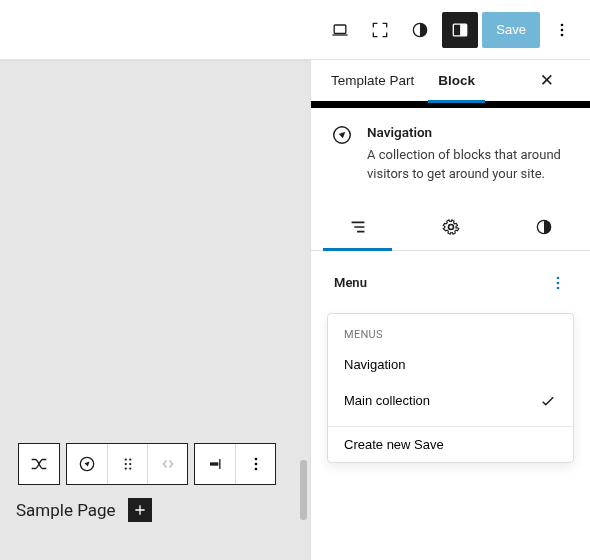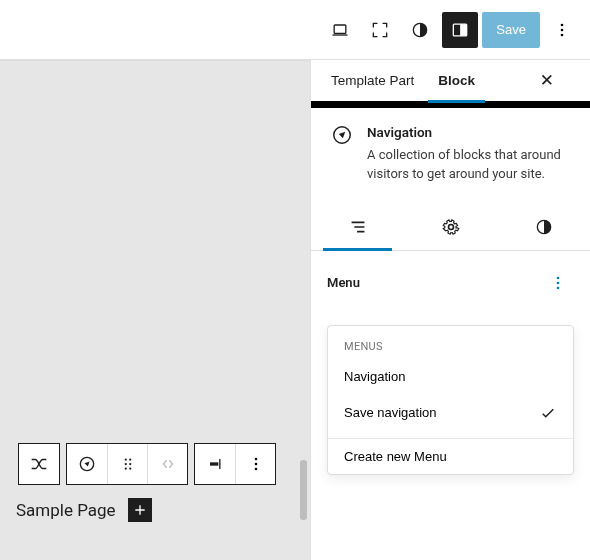--- a/index.html
+++ b/index.html
@@ -32,25 +32,25 @@
   .close-btn { margin-left: auto; background: none; border: none; font-size: 17px; cursor: pointer; padding: 8px; color:#1e1e1e; }
 
   .block-desc { padding: 16px 20px 20px; display: flex; gap: 14px; }
   .block-desc .title { font-weight: 600; font-size: 13.5px; margin-bottom: 6px; }
   .block-desc .desc { font-size: 13px; color: #3c3c3c; line-height: 1.45; }
 
   .subtabs { display: flex; border-bottom: 1px solid #e0e0e0; }
   .subtab { flex: 1; height: 46px; display: flex; align-items: center; justify-content: center; background: none; border: none; cursor: pointer; position: relative; }
   .subtab.active::after { content: ""; position: absolute; left: 12px; right: 12px; bottom: -1px; height: 3px; background: #007cba; }
 
-  .menu-header { display: flex; align-items: center; justify-content: space-between; padding: 16px 16px 10px; }
+  .menu-header { display: flex; align-items: center; justify-content: space-between; padding: 16px 16px 10px; margin-left: 7px; }
   .menu-header .lbl { font-weight: 600; font-size: 13px; }
   .menu-kebab { background: none; border: none; cursor: pointer; padding: 6px; }
 
-  .dropdown { margin: 16px 16px 16px; border: 1px solid #ddd; border-radius: 4px; box-shadow: 0 4px 12px rgba(0,0,0,0.08); background: #fff; }
+  .dropdown { margin: 4px 16px 16px; border: 1px solid #ddd; border-radius: 4px; box-shadow: 0 4px 12px rgba(0,0,0,0.08); background: #fff; }
   .dd-section-label { font-size: 11px; color: #757575; text-transform: uppercase; padding: 14px 16px 6px; letter-spacing: .3px; }
   .dd-item { display: flex; align-items: center; justify-content: space-between; padding: 10px 16px; font-size: 13px; cursor: pointer; background: none; border: none; width: 100%; text-align: left; }
   .dd-divider { border-top: 1px solid #e8e8e8; margin-top: 6px; }
 
   svg { display: block; }
   .dot3v circle { fill: currentColor; }
 </style>
 </head>
 <body>
 
@@ -200,25 +200,25 @@
         </svg>
     </button>
   </div>
 
   <div class="dropdown">
     <div class="dd-section-label">Menus</div>
     <button class="dd-item">
       <span>Navigation</span>
     </button>
     <button class="dd-item">
-      <span>Save navigation</span>
+      <span>Main collection</span>
       <span>
         <svg width="18" height="18" viewBox="0 0 24 24" fill="none" stroke="#1e1e1e" stroke-width="2">
             <path d="M5 13l4 4 10-10"></path>
           </svg>
       </span>
     </button>
     <div class="dd-divider"></div>
     <button class="dd-item">
-      <span>Create new Menu</span>
+      <span>Create new Save</span>
     </button>
   </div>
 </div>
 
 </body></html>

